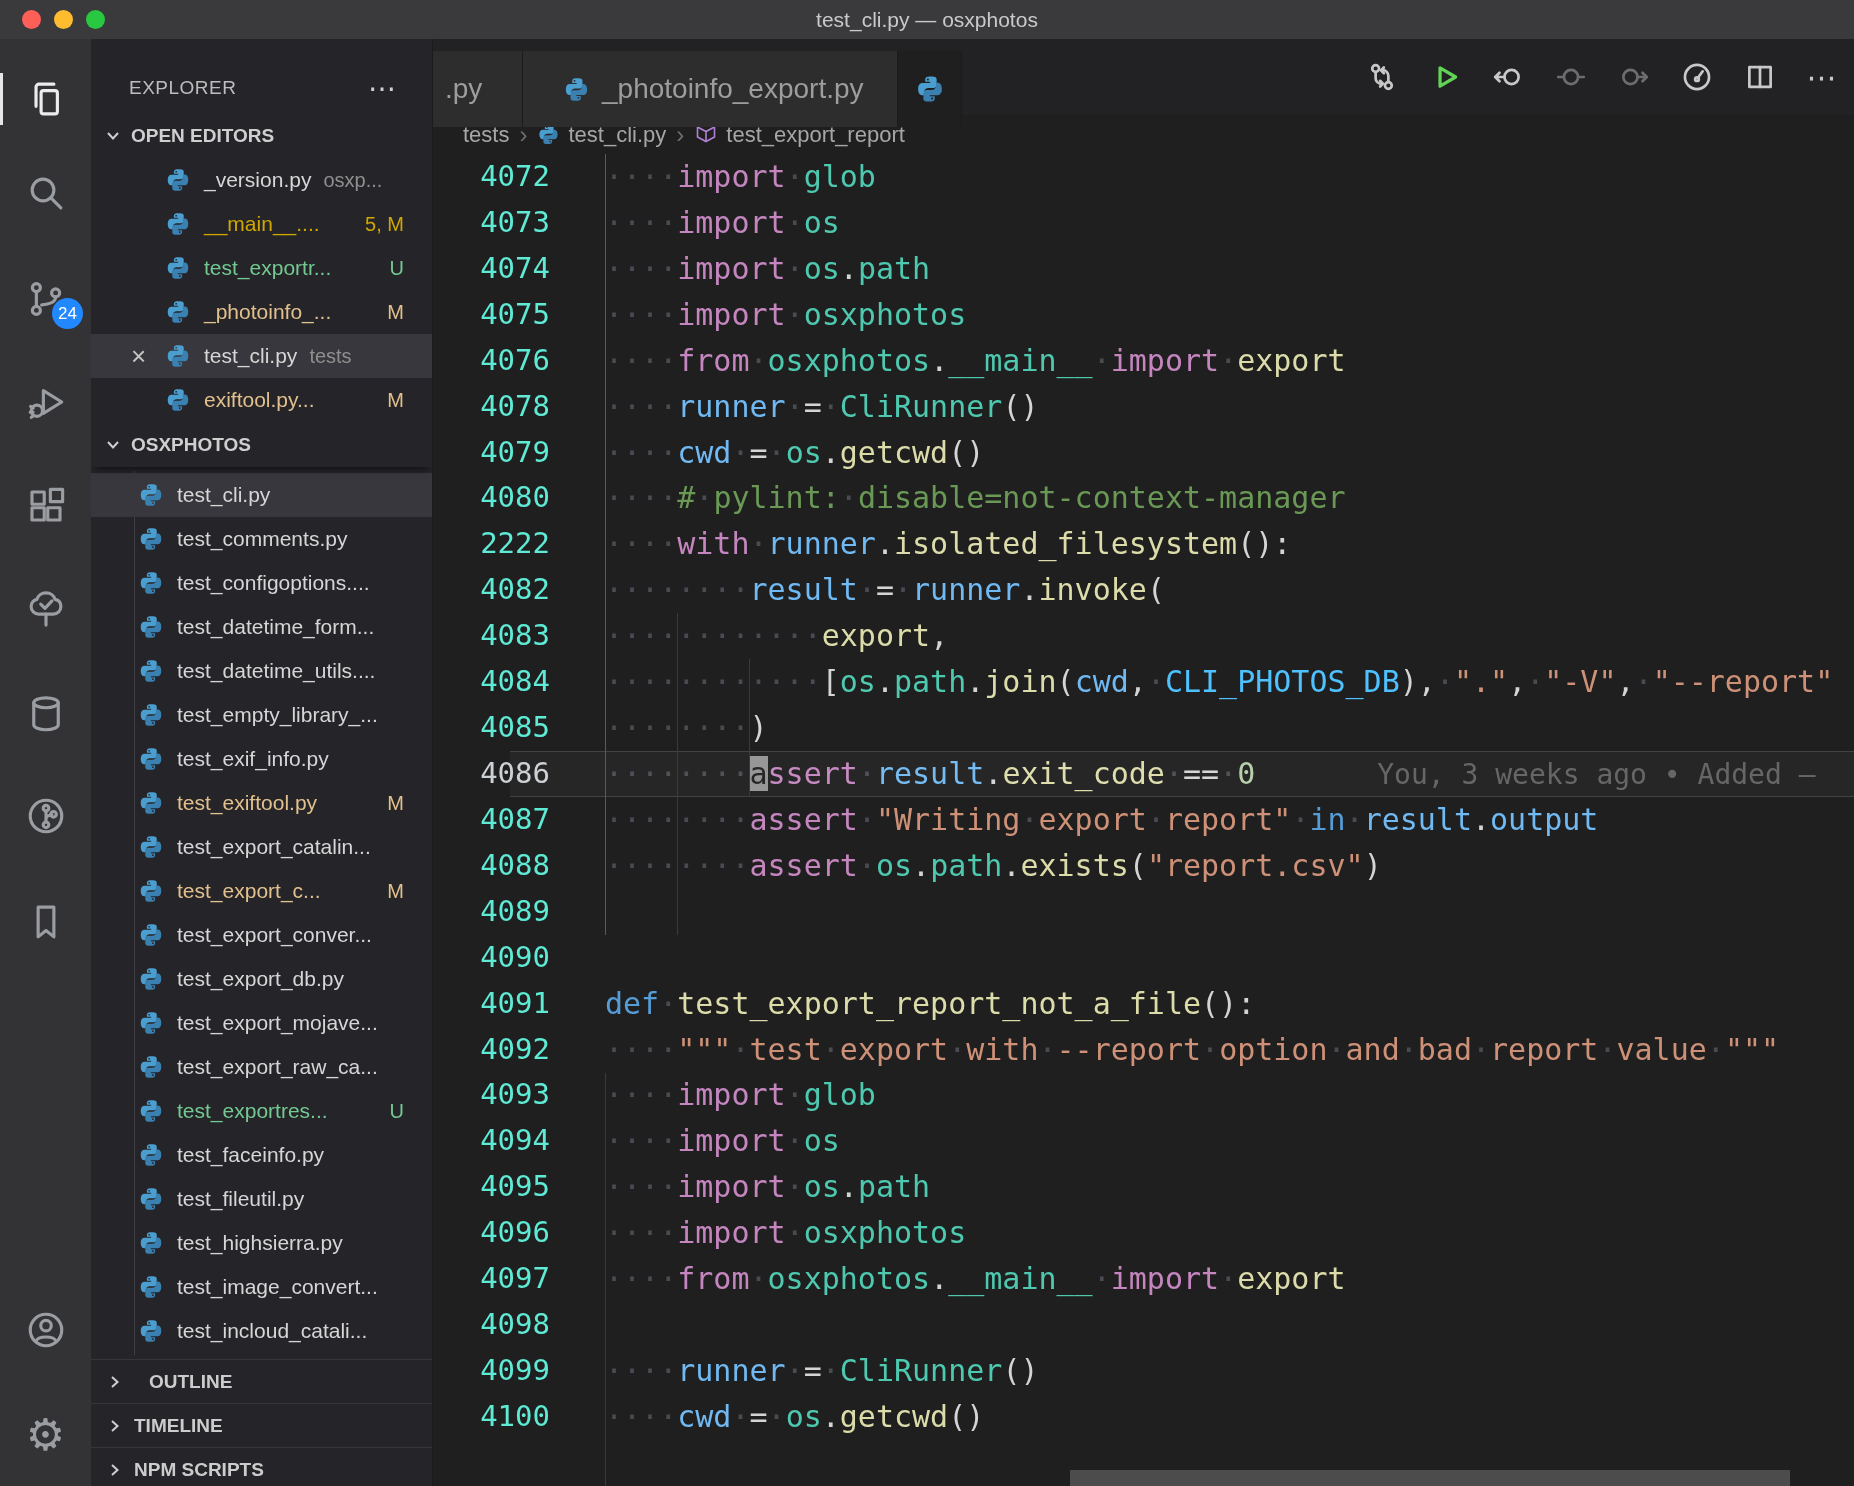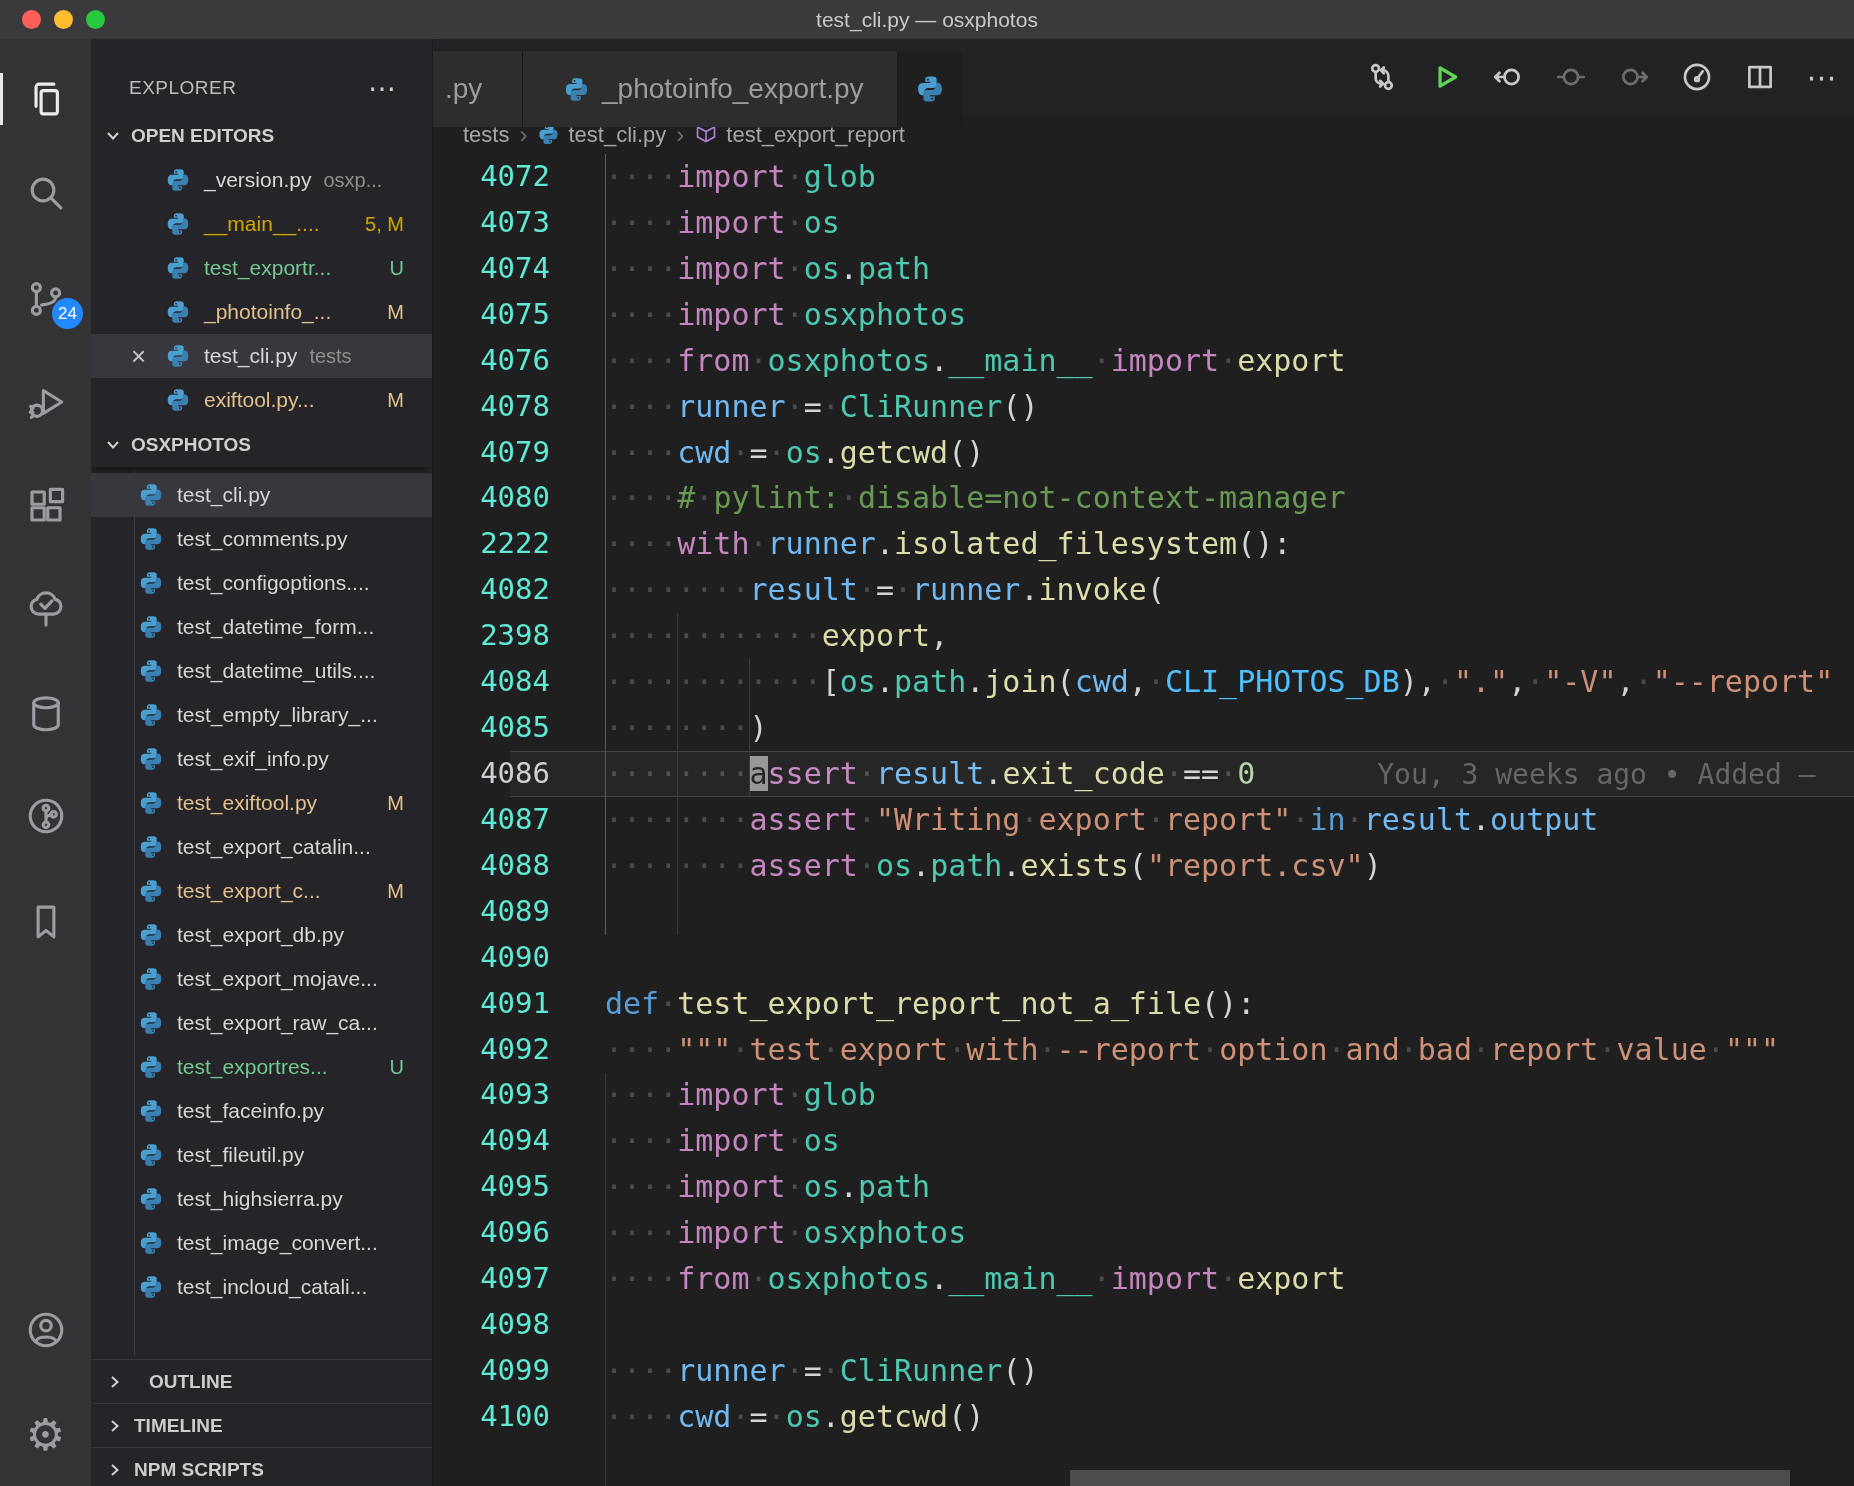--- a/index.html
+++ b/index.html
@@ -336,20 +336,27 @@
             <path fill="#3a80b0" d="M12.1 22c2 0 3.7-.5 3.7-2.1v-2.1h-3.9v-.9h6.2c1.9 0 3.4-1.6 3.4-4.9 0-3.3-1.4-5-3.3-5h-1.4v2.3c0 1.9-1.6 3.4-3.5 3.4h-4c-1.5 0-2.6 1.2-2.6 2.7v4.5c0 1.5 1.7 2.1 3.4 2.1h2zm1.6-1.6c-.4 0-.8-.4-.8-.8s.4-.8.8-.8.8.4.8.8-.4.8-.8.8z"></path>
           </svg>
           <span class="nm st-modified">test_export_c...</span>
           <span class="bdg st-modified">M</span>
         </div>
         <div class="row">
           <svg class="py" viewBox="0 0 24 24">
             <path fill="#4b9fd0" d="M11.9 2c-2 0-3.7.5-3.7 2.1v2.1h3.9v.9H5.9C4 7.1 2.5 8.7 2.5 11.9c0 3.3 1.4 5 3.3 5h1.4v-2.3c0-1.9 1.6-3.4 3.5-3.4h4c1.5 0 2.6-1.2 2.6-2.7V4.1C17.3 2.6 15.6 2 13.9 2h-2zm-1.6 1.6c.4 0 .8.4.8.8s-.4.8-.8.8-.8-.4-.8-.8.4-.8.8-.8z"></path>
             <path fill="#3a80b0" d="M12.1 22c2 0 3.7-.5 3.7-2.1v-2.1h-3.9v-.9h6.2c1.9 0 3.4-1.6 3.4-4.9 0-3.3-1.4-5-3.3-5h-1.4v2.3c0 1.9-1.6 3.4-3.5 3.4h-4c-1.5 0-2.6 1.2-2.6 2.7v4.5c0 1.5 1.7 2.1 3.4 2.1h2zm1.6-1.6c-.4 0-.8-.4-.8-.8s.4-.8.8-.8.8.4.8.8-.4.8-.8.8z"></path>
           </svg>
+          <span class="nm st-none">test_export_conver...</span>
+        </div>
+        <div class="row">
+          <svg class="py" viewBox="0 0 24 24">
+            <path fill="#4b9fd0" d="M11.9 2c-2 0-3.7.5-3.7 2.1v2.1h3.9v.9H5.9C4 7.1 2.5 8.7 2.5 11.9c0 3.3 1.4 5 3.3 5h1.4v-2.3c0-1.9 1.6-3.4 3.5-3.4h4c1.5 0 2.6-1.2 2.6-2.7V4.1C17.3 2.6 15.6 2 13.9 2h-2zm-1.6 1.6c.4 0 .8.4.8.8s-.4.8-.8.8-.8-.4-.8-.8.4-.8.8-.8z"></path>
+            <path fill="#3a80b0" d="M12.1 22c2 0 3.7-.5 3.7-2.1v-2.1h-3.9v-.9h6.2c1.9 0 3.4-1.6 3.4-4.9 0-3.3-1.4-5-3.3-5h-1.4v2.3c0 1.9-1.6 3.4-3.5 3.4h-4c-1.5 0-2.6 1.2-2.6 2.7v4.5c0 1.5 1.7 2.1 3.4 2.1h2zm1.6-1.6c-.4 0-.8-.4-.8-.8s.4-.8.8-.8.8.4.8.8-.4.8-.8.8z"></path>
+          </svg>
           <span class="nm st-none">test_export_db.py</span>
         </div>
         <div class="row">
           <svg class="py" viewBox="0 0 24 24">
             <path fill="#4b9fd0" d="M11.9 2c-2 0-3.7.5-3.7 2.1v2.1h3.9v.9H5.9C4 7.1 2.5 8.7 2.5 11.9c0 3.3 1.4 5 3.3 5h1.4v-2.3c0-1.9 1.6-3.4 3.5-3.4h4c1.5 0 2.6-1.2 2.6-2.7V4.1C17.3 2.6 15.6 2 13.9 2h-2zm-1.6 1.6c.4 0 .8.4.8.8s-.4.8-.8.8-.8-.4-.8-.8.4-.8.8-.8z"></path>
             <path fill="#3a80b0" d="M12.1 22c2 0 3.7-.5 3.7-2.1v-2.1h-3.9v-.9h6.2c1.9 0 3.4-1.6 3.4-4.9 0-3.3-1.4-5-3.3-5h-1.4v2.3c0 1.9-1.6 3.4-3.5 3.4h-4c-1.5 0-2.6 1.2-2.6 2.7v4.5c0 1.5 1.7 2.1 3.4 2.1h2zm1.6-1.6c-.4 0-.8-.4-.8-.8s.4-.8.8-.8.8.4.8.8-.4.8-.8.8z"></path>
           </svg>
           <span class="nm st-none">test_export_mojave...</span>
         </div>
         <div class="row">
@@ -556,21 +563,21 @@
           </div>
           <div class="cl">
             <span class="num">2222</span>
             <span class="src"><span class="tk-w">····</span><span class="tk-kw">with</span><span class="tk-w">·</span><span class="tk-var">runner</span><span class="tk-pun">.</span><span class="tk-fn">isolated_filesystem</span><span class="tk-pun">():</span></span>
           </div>
           <div class="cl">
             <span class="num">4082</span>
             <span class="src"><span class="tk-w">········</span><span class="tk-var">result</span><span class="tk-w">·</span><span class="tk-pun">=</span><span class="tk-w">·</span><span class="tk-var">runner</span><span class="tk-pun">.</span><span class="tk-fn">invoke</span><span class="tk-pun">(</span></span>
           </div>
           <div class="cl">
-            <span class="num">2398</span>
+            <span class="num">4083</span>
             <span class="src"><span class="tk-w">············</span><span class="tk-fn">export</span><span class="tk-pun">,</span></span>
           </div>
           <div class="cl">
             <span class="num">4084</span>
             <span class="src"><span class="tk-w">············</span><span class="tk-pun">[</span><span class="tk-typ">os</span><span class="tk-pun">.</span><span class="tk-typ">path</span><span class="tk-pun">.</span><span class="tk-fn">join</span><span class="tk-pun">(</span><span class="tk-var">cwd</span><span class="tk-pun">,</span><span class="tk-w">·</span><span class="tk-cst">CLI_PHOTOS_DB</span><span class="tk-pun">),</span><span class="tk-w">·</span><span class="tk-str">"."</span><span class="tk-pun">,</span><span class="tk-w">·</span><span class="tk-str">"-V"</span><span class="tk-pun">,</span><span class="tk-w">·</span><span class="tk-str">"--report"</span></span>
           </div>
           <div class="cl">
             <span class="num">4085</span>
             <span class="src"><span class="tk-w">········</span><span class="tk-pun">)</span></span>
           </div>

